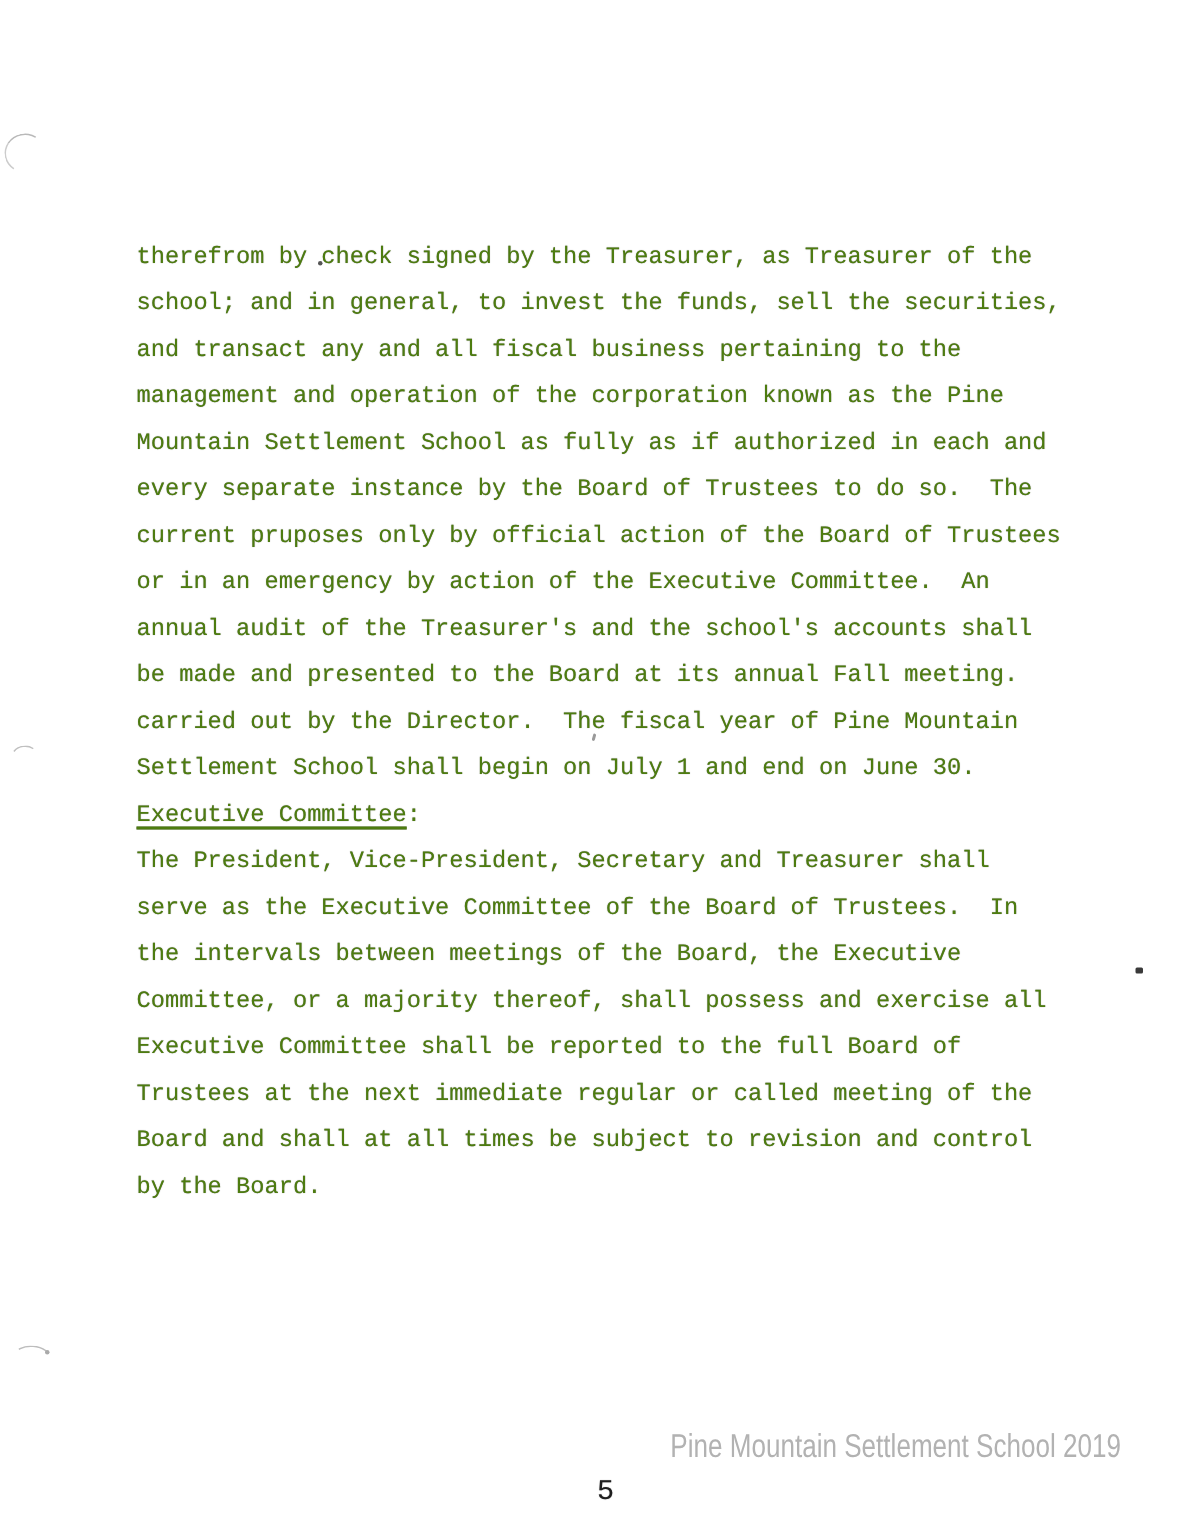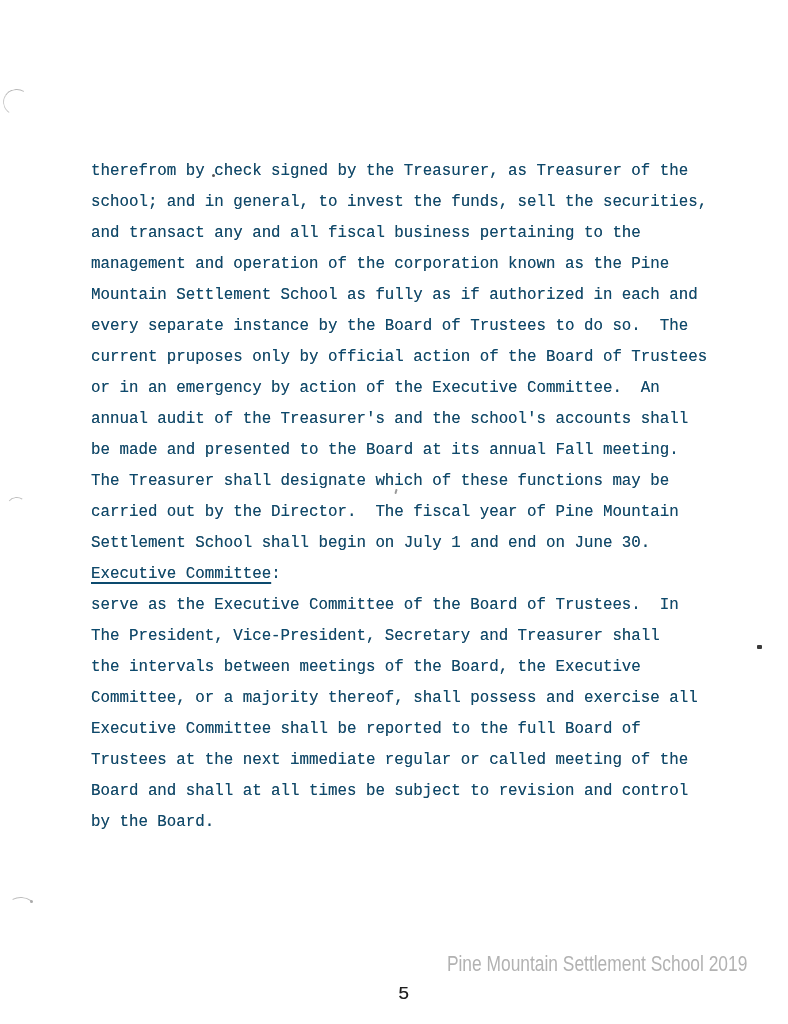--- a/index.html
+++ b/index.html
@@ -15,21 +15,21 @@
     overflow: hidden;
     font-family: "Liberation Mono", "DejaVu Sans Mono", monospace;
   }
 
   
   .text-block {
     position: absolute;
     left: 91px;
     top: 156px;
     width: 650px;
-    color: #0c4a6e;
+    color: #4d7c0f;
     font-size: 15.8px;
     text-shadow: 0 0 0.6px rgba(30,30,30,0.55);
   }
   .line {
     height: 31px;
     line-height: 31px;
     white-space: pre;
   }
   .heading-underline {
     text-decoration: underline;
@@ -110,30 +110,29 @@
         <div class="line">therefrom by check signed by the Treasurer, as Treasurer of the</div>
         <div class="line">school; and in general, to invest the funds, sell the securities,</div>
         <div class="line">and transact any and all fiscal business pertaining to the</div>
         <div class="line">management and operation of the corporation known as the Pine</div>
         <div class="line">Mountain Settlement School as fully as if authorized in each and</div>
         <div class="line">every separate instance by the Board of Trustees to do so.  The</div>
         <div class="line">current pruposes only by official action of the Board of Trustees</div>
         <div class="line">or in an emergency by action of the Executive Committee.  An</div>
         <div class="line">annual audit of the Treasurer's and the school's accounts shall</div>
         <div class="line">be made and presented to the Board at its annual Fall meeting.</div>
-        <div class="line">The Treasurer shall designate which of these functions may be</div>
         <div class="line">carried out by the Director.  The fiscal year of Pine Mountain</div>
         <div class="line">Settlement School shall begin on July 1 and end on June 30.</div>
       </div>
 
     <div class="line"><span class="heading-underline">Executive Committee</span><span>:</span></div>
 
     <div>
+        <div class="line">The President, Vice-President, Secretary and Treasurer shall</div>
         <div class="line">serve as the Executive Committee of the Board of Trustees.  In</div>
-        <div class="line">The President, Vice-President, Secretary and Treasurer shall</div>
         <div class="line">the intervals between meetings of the Board, the Executive</div>
         <div class="line">Committee, or a majority thereof, shall possess and exercise all</div>
         <div class="line">Executive Committee shall be reported to the full Board of</div>
         <div class="line">Trustees at the next immediate regular or called meeting of the</div>
         <div class="line">Board and shall at all times be subject to revision and control</div>
         <div class="line">by the Board.</div>
       </div>
 
   </main>
 

